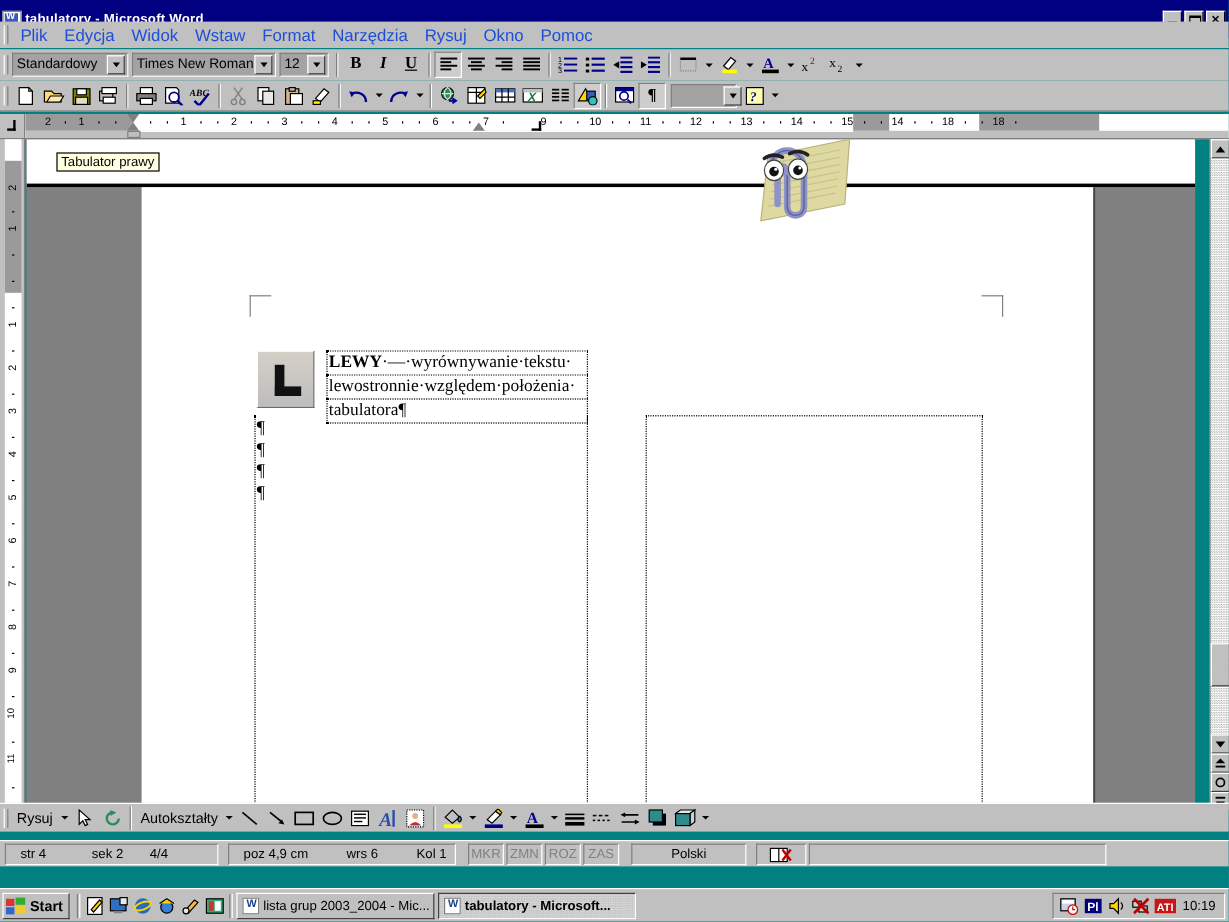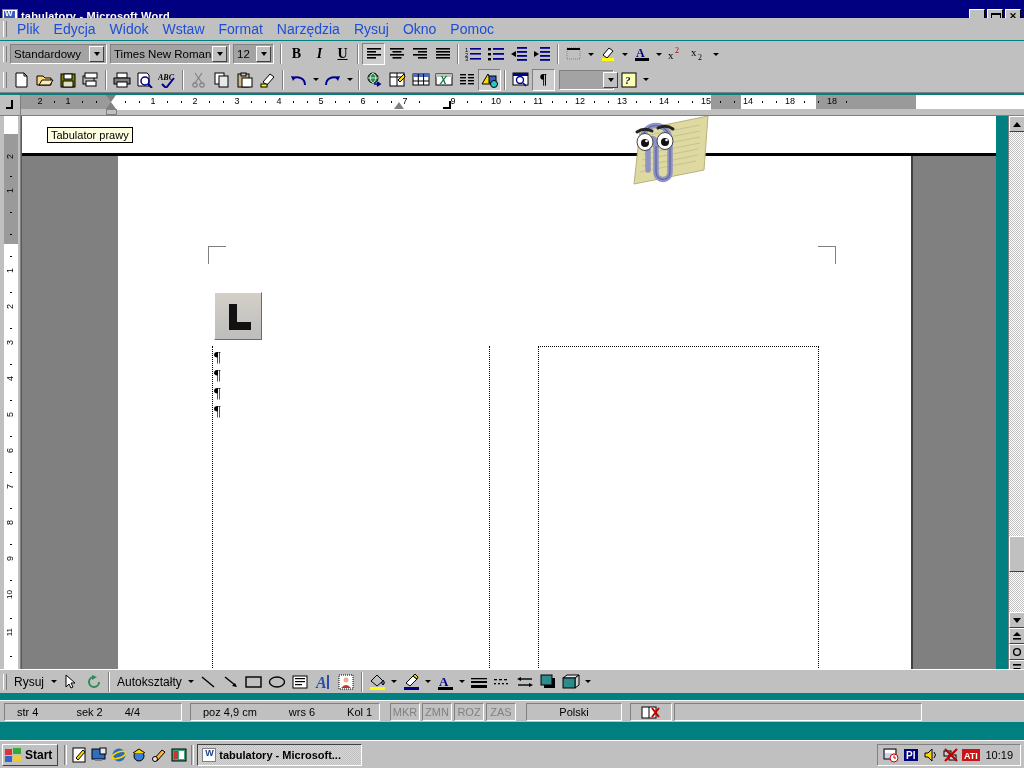--- a/index.html
+++ b/index.html
@@ -822,20 +822,25 @@
 
     <div class="page" style="top:40px;">
 
       <div class="mark-corner tl" style="left:90px;top:90px;"></div>
       <div class="mark-corner tr" style="left:700px;top:90px;"></div>
 
       <div class="tabimg">
         <div class="L"></div>
       </div>
 
+      <div class="doc-text">
+        <div class="ln"><b>LEWY</b><span>·—·wyrównywanie·tekstu·</span></div>
+        <div class="ln">lewostronnie·względem·położenia·</div>
+        <div class="ln"><span>tabulatora</span><span class="pilcrow">¶</span></div>
+      </div>
 
       <div class="empty-paras">
         <div class="p">¶</div>
         <div class="p">¶</div>
         <div class="p">¶</div>
         <div class="p">¶</div>
       </div>
 
       <div class="colbox" style="left:94px;top:190px;width:278px;height:366px;border-top:none;"></div>
       <div class="colbox" style="left:420px;top:190px;width:281px;height:366px;"></div>
@@ -1150,20 +1155,24 @@
       <div class="qicon">
         <svg width="16" height="16">
             <rect x="1" y="2" width="14" height="12" fill="#3a7" stroke="#000"></rect>
             <rect x="3" y="4" width="4" height="8" fill="#c33"></rect>
             <rect x="8" y="4" width="5" height="8" fill="#fff"></rect>
           </svg>
       </div>
     </div>
     <div class="tb-div"></div>
 
+    <div class="taskbtn">
+      <div class="wordicon"></div>
+      <span>lista grup 2003_2004 - Mic...</span>
+    </div>
     <div class="taskbtn active">
       <div class="wordicon"></div>
       <span>tabulatory - Microsoft...</span>
     </div>
 
     <div class="tray">
       <div class="qicon">
         <svg width="16" height="16">
             <rect x="1" y="2" width="12" height="10" fill="#c9d4e8" stroke="#000"></rect>
             <rect x="2" y="3" width="10" height="3" fill="#fff"></rect>

